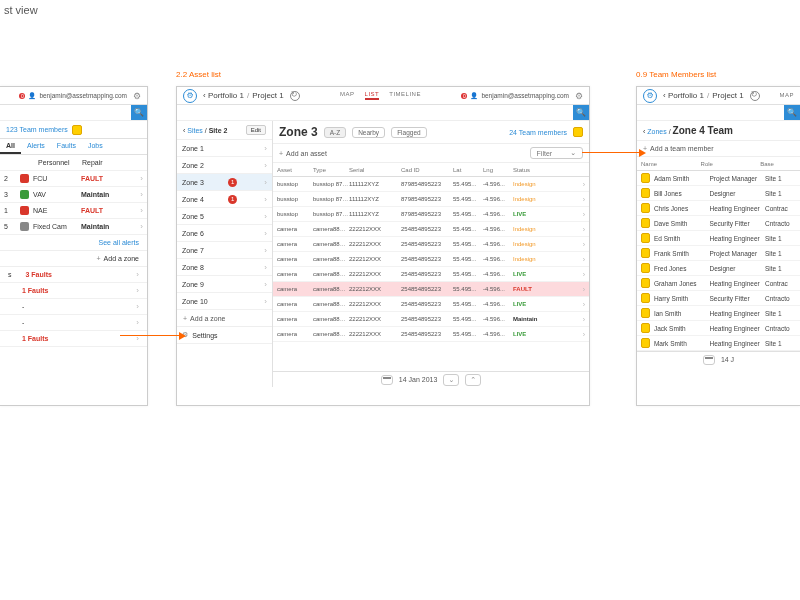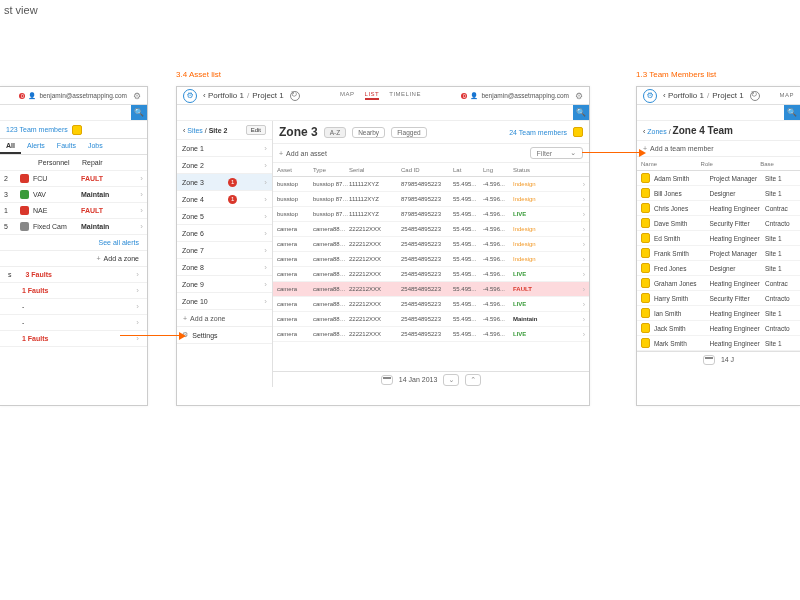--- a/index.html
+++ b/index.html
@@ -78,22 +78,22 @@
 .tm-tr{display:flex;align-items:center;height:15px;border-bottom:1px solid #f2f2f2;font-size:6.5px;padding:0 4px;color:#444;gap:4px}
 .addL{padding:4px 6px;font-size:7px;color:#555;border-bottom:1px solid #eee}
 .sideB{border-bottom:1px solid #eee;padding:4px 6px;font-size:7px}
 .editbtn{border:1px solid #ccc;font-size:6px;padding:1px 4px;border-radius:2px;background:#f6f6f6;cursor:pointer;margin-left:auto}
 </style>
 </head>
 <body>
 <div class="page">
 <div class="title">st view</div>
 
-<div style="position:absolute;left:176px;top:70px" class="caption">3.4 Asset list</div>
-<div style="position:absolute;left:636px;top:70px" class="caption">1.3 Team Members list</div>
+<div style="position:absolute;left:176px;top:70px" class="caption">2.2 Asset list</div>
+<div style="position:absolute;left:636px;top:70px" class="caption">0.9 Team Members list</div>
 
 <div class="panel p1">
  <div class="hdr">
   <span class="user"><span class="dot">0</span>👤 <span>benjamin@assetmapping.com</span></span>
   <span class="gear">⚙</span>
  </div>
  <div class="searchbar">
   <input style="">
   <div class="sbtn">🔍</div>
  </div>

